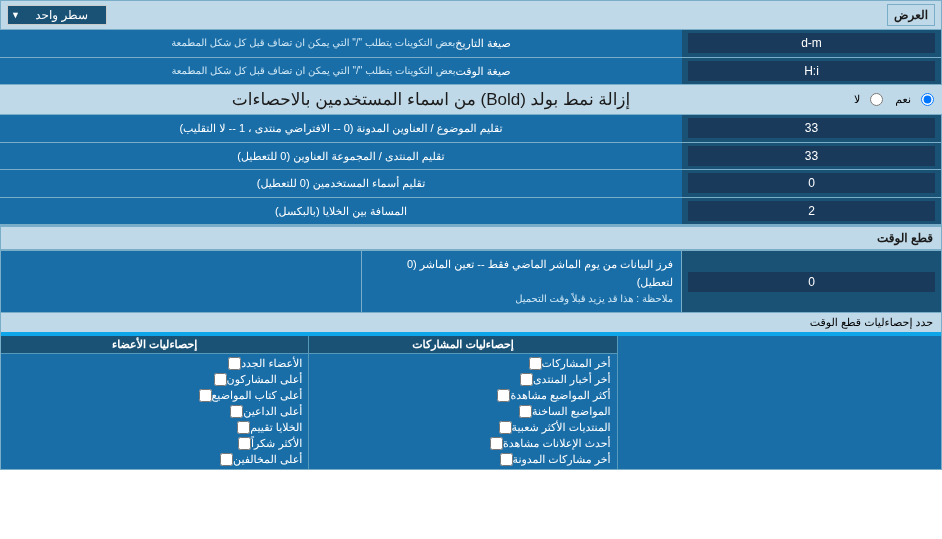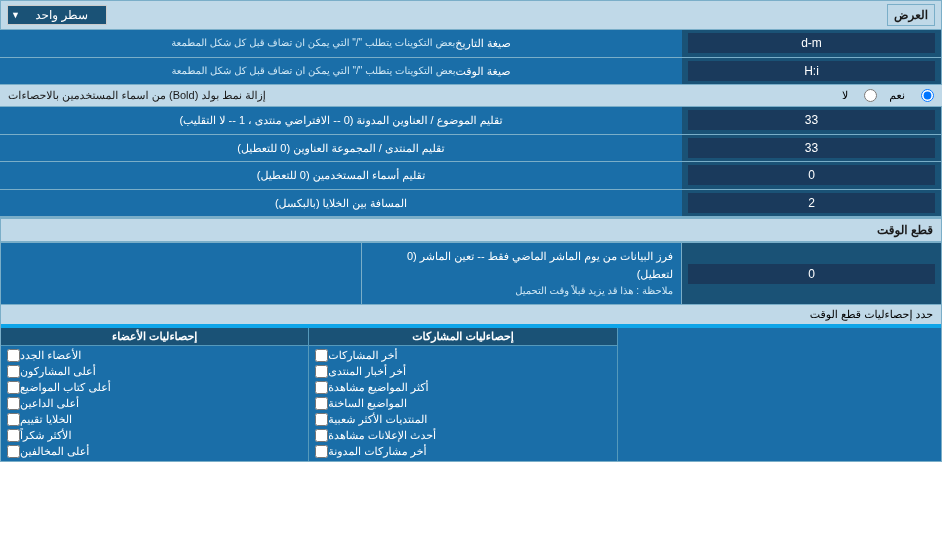--- a/index.html
+++ b/index.html
@@ -102,34 +102,34 @@
     .radio-row {
       display: flex;
       align-items: center;
       background: #c0d9e8;
       border-bottom: 1px solid #7aaec8;
       padding: 4px 8px;
       justify-content: space-between;
     }
     .radio-row .label-text {
       flex: 1;
-      text-align: left;
+      text-align: center;
       color: #1a1a1a;
-      font-size: 11px;
+      font-size: 17px;
     }
     .radio-group {
       display: flex;
       align-items: center;
       gap: 12px;
       direction: rtl;
     }
     .radio-group label {
       display: flex;
       align-items: center;
-      gap: 16px;
+      gap: 10px;
       font-size: 11px;
       color: #000;
       cursor: pointer;
     }
     .radio-group input[type="radio"] {
       cursor: pointer;
     }
 
     
     .section-header {
@@ -192,21 +192,20 @@
       border: 1px solid #7aaec8;
       border-top: none;
     }
 
     .checkbox-item {
       display: flex;
       align-items: center;
       direction: rtl;
       color: #fff;
       font-size: 11px;
-      justify-content: flex-end;
     }
 
     .checkbox-item input[type="checkbox"] {
       cursor: pointer;
       flex-shrink: 0;
     }
 
     .col-title {
       background: #1a5276;
       color: #fff;

